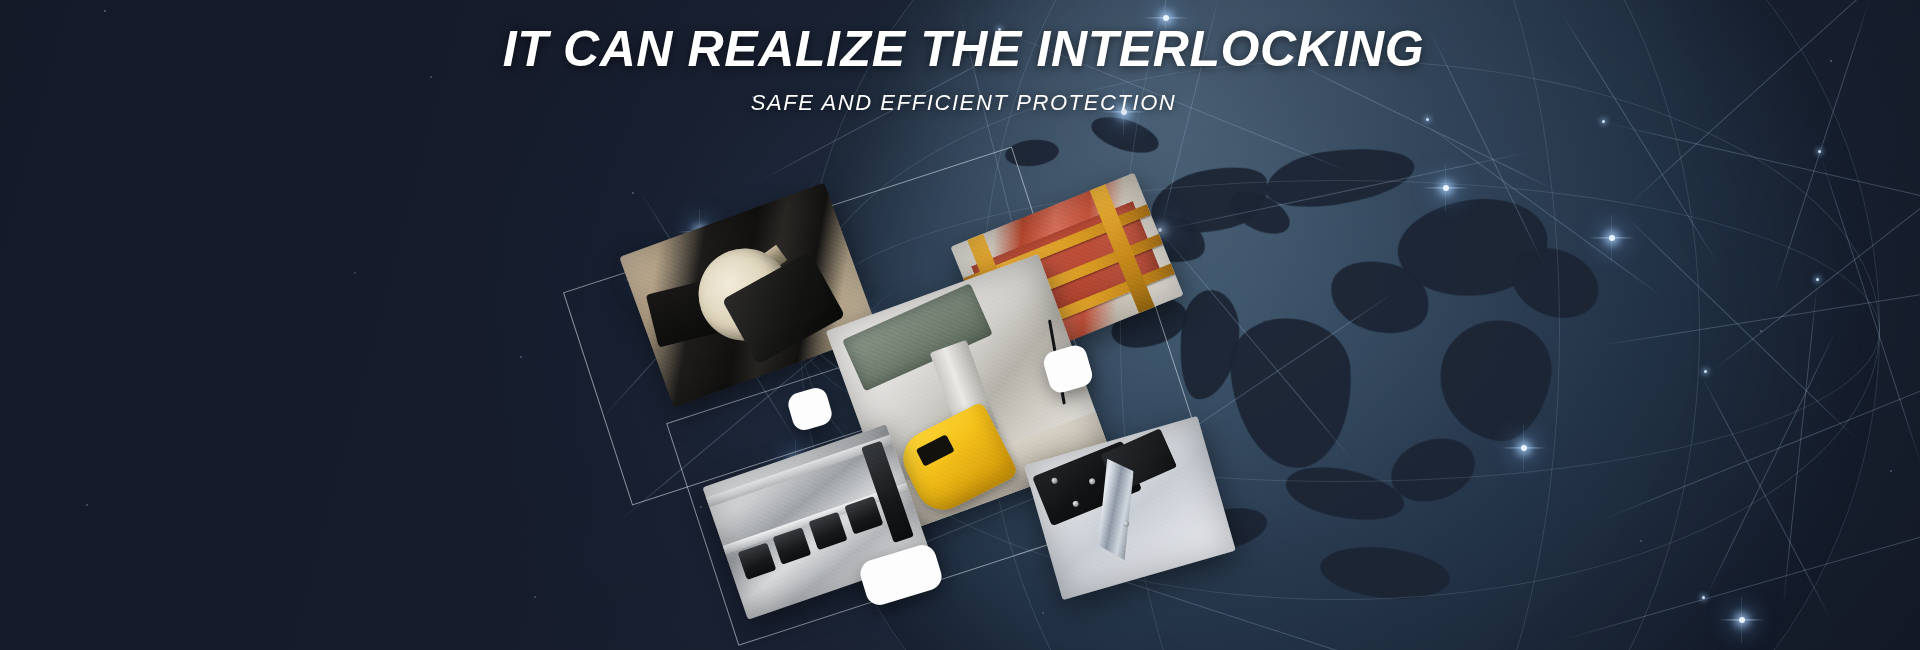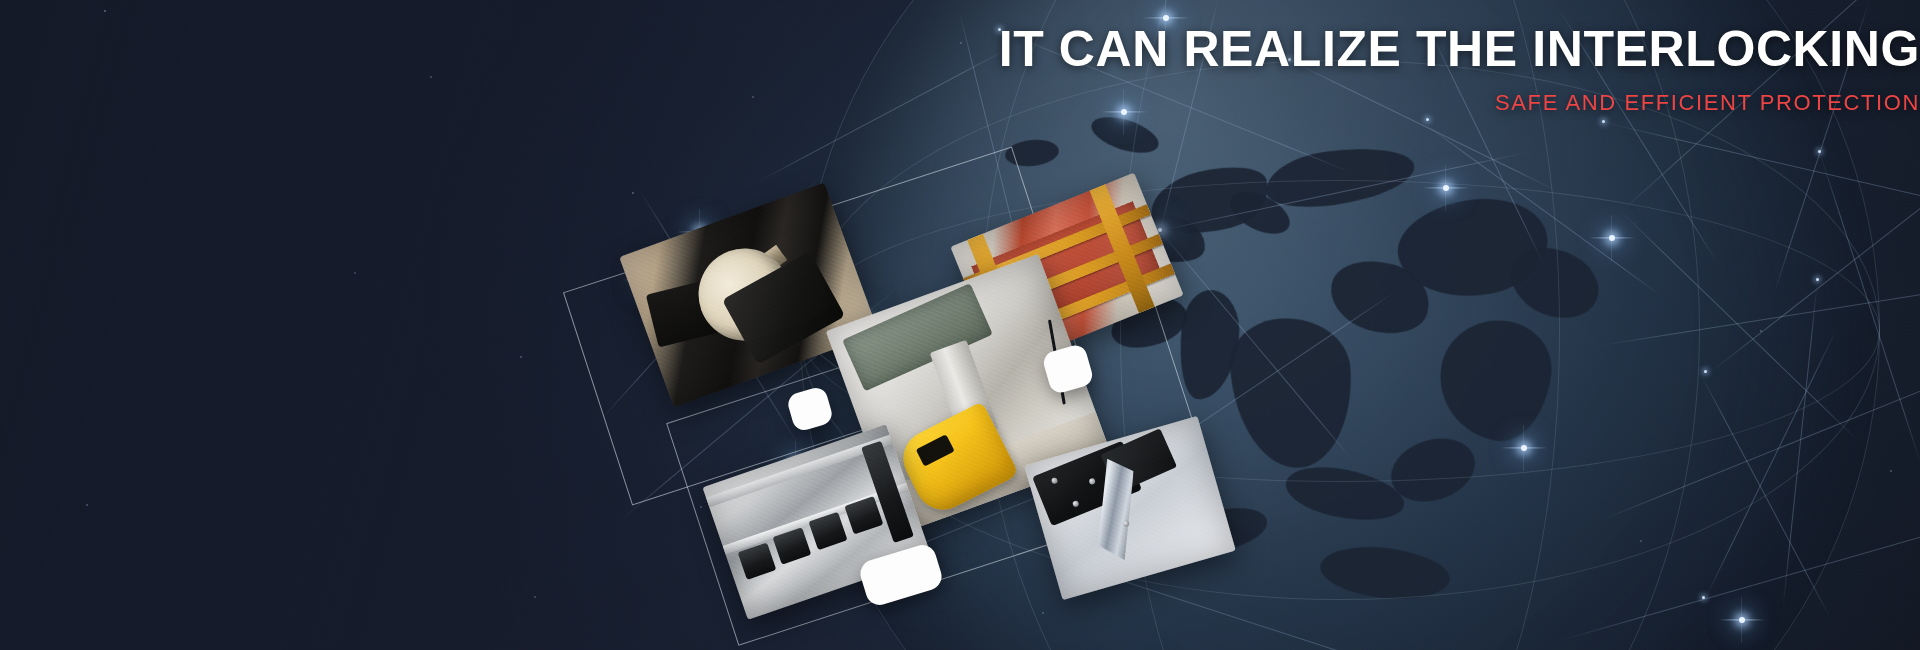--- a/index.html
+++ b/index.html
@@ -80,36 +80,37 @@
   .sparkle::after{width:1.2px;height:46px;}
   .sparkle .core{
     position:absolute;left:50%;top:50%;width:6px;height:6px;margin:-3px 0 0 -3px;
     border-radius:50%;background:#eaf4ff;
     box-shadow:0 0 9px 4px rgba(175,212,255,.85),0 0 22px 10px rgba(110,160,220,.35);
   }
 
   
   .headline-wrap{
     position:absolute; left:7px; right:0; top:22px;
-    text-align:right; z-index:30;
+    text-align:center; z-index:30;
     pointer-events:none;
+    font-style:italic;
   }
   .headline{
     margin:0;
     color:#ffffff;
     font-size:50px;
     line-height:54px;
     font-weight:700;
     letter-spacing:.6px;
     text-shadow:0 2px 10px rgba(0,0,0,.55);
   }
   .headline .l2{display:block;}
   .subtitle{
     margin:14px 0 0 0;
-    color:#ef4444;
+    color:#ffffff;
     font-size:22px;
     letter-spacing:1.6px;
     font-weight:400;
     text-shadow:0 2px 8px rgba(0,0,0,.6);
   }
 
   
   .collage{position:absolute; left:0; top:0; width:1920px; height:650px; z-index:20;}
 
   .wire{

